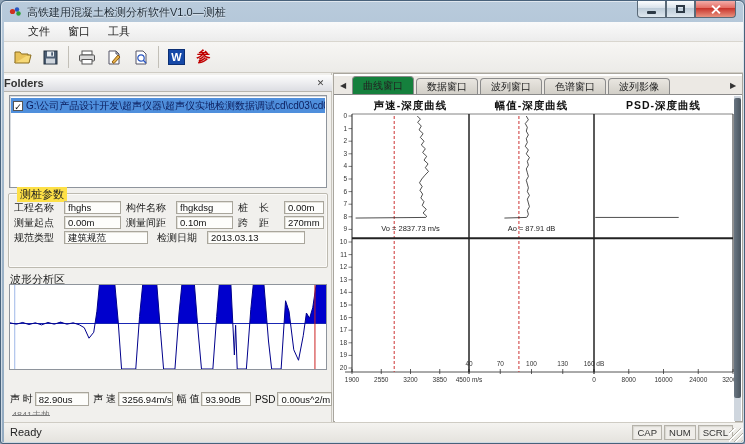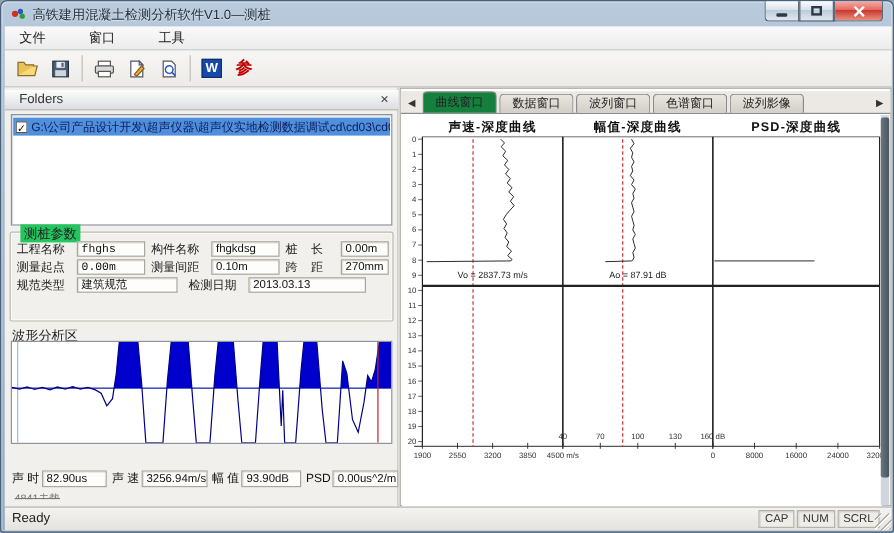--- a/index.html
+++ b/index.html
@@ -22,54 +22,54 @@
     background:linear-gradient(180deg,#f3aca8,#e46a60 45%,#c8352c 46%,#e8927f); }
   .glyph-min { width:9px; height:3px; background:#2d3a46; margin-top:6px; border-radius:1px; }
   .glyph-max { width:9px; height:8px; border:2px solid #2d3a46; background:transparent; }
   .glyph-close { position:relative; width:11px; height:11px; }
   .glyph-close::before,.glyph-close::after { content:""; position:absolute; left:5px; top:0; width:2px; height:11px; background:#fff; }
   .glyph-close::before { transform:rotate(45deg);} .glyph-close::after { transform:rotate(-45deg);}
 
   
   .menubar { position:absolute; left:3px; top:21px; width:739px; height:20px;
     background:linear-gradient(180deg,#fafafa,#ececec); border-bottom:1px solid #d9d6cf;
-    display:flex; align-items:flex-start; padding-left:4px; gap:20px; }
+    display:flex; align-items:flex-start; padding-left:16px; gap:2px; }
   .menu-item { font-size:11px; color:#222; padding:2px 8px; }
   .toolbar { position:absolute; left:3px; top:41px; width:739px; height:31px;
     background:linear-gradient(180deg,#f7f6f4,#ecebe8); border-bottom:1px solid #cfccc4;
     display:flex; align-items:center; padding-left:6px; }
   .tbtn { width:27px; height:25px; display:flex; align-items:center; justify-content:center; border:1px solid transparent; border-radius:2px; }
   .tsep { width:1px; height:22px; background:#c2bfb7; margin:0 4px; }
   .word-badge { width:17px; height:16px; background:#1649a8; color:#fff; font-weight:bold; font-size:11px; display:flex; align-items:center; justify-content:center; border:1px solid #0c2f74; }
   .ref-badge { color:#c00000; font-size:14px; font-weight:bold; }
 
   
   .client { position:absolute; left:3px; top:72px; width:739px; height:349px; background:#efeeeb; }
 
   
   .left-panel { position:absolute; left:0; top:0; width:328px; height:349px; background:#f1f0ed; border-right:1px solid #c8c5bd; }
   .folders-header { position:absolute; left:0; top:2px; width:328px; height:17px;
     background:linear-gradient(180deg,#fdfdfd,#dcdde2); border-bottom:1px solid #b7b5ae;
-    font-size:11px; color:#333; padding-left:12px; line-height:16px; }
+    font-size:11px; color:#333; padding-left:0; line-height:16px;font-weight:bold; }
   .folders-close { position:absolute; right:5px; top:2px; width:13px; height:13px; font-size:9px; color:#444; text-align:center; line-height:13px; }
   .folders-close::before { content:"✕"; }
   .folders-list { position:absolute; left:5px; top:22px; width:318px; height:93px; background:#fff; border:1px solid #8e949c; box-shadow:inset 1px 1px 0 #d7dbe0; overflow:hidden; }
   .folder-item { display:flex; align-items:center; height:15px; margin:2px 1px 0 1px; background:#4f8fdc; }
   .chk { width:10px; height:10px; background:#fff; border:1px solid #555; margin:0 3px 0 2px; font-size:9px; line-height:10px; text-align:center; color:#111; flex:0 0 auto; }
   .folder-item .label { font-size:10px; color:#0b1e5e; white-space:nowrap; overflow:hidden; }
 
   
   .groupbox { position:absolute; left:4px; top:120px; width:320px; height:75px;
     border:1px solid #bdbab0; box-shadow:inset 0 0 0 1px #fbfaf8; border-radius:2px; }
-  .groupbox-legend { position:absolute; left:8px; top:-7px; background:#22c55e; padding:0 3px; font-size:11px; color:#222; }
+  .groupbox-legend { position:absolute; left:8px; top:-7px; background:#fde047; padding:0 3px; font-size:11px; color:#222; }
   .p-grid { position:absolute; left:5px; top:7px; width:310px; display:flex; flex-direction:column; gap:2px; }
   .p-row { display:flex; align-items:center; height:13px; }
   .p-lab { font-size:10px; color:#222; white-space:pre; flex:0 0 auto; }
   .p-val { height:13px; border:1px solid #a9a69c; box-shadow:inset 1px 1px 0 #e4e2db; background:#fdfdfb; font-size:9.5px; color:#111; line-height:12px; padding-left:3px; white-space:nowrap; overflow:hidden; flex:0 0 auto; }
-  .w-lab1{width:50px;} .w-val1{width:57px; margin-right:5px;font-family:Liberation Mono, monospace;} .w-lab2{width:50px;} .w-val2{width:57px; margin-right:5px;} .w-lab3{width:46px;} .w-val3{width:40px;}
+  .w-lab1{width:50px;} .w-val1{width:57px; margin-right:5px;} .w-lab2{width:50px;} .w-val2{width:57px; margin-right:5px;} .w-lab3{width:46px;} .w-val3{width:40px;}
   .w-val4{width:84px; margin-right:9px;} .w-val5{width:98px;}
 
   
   .wave-label { position:absolute; left:6px; top:199px; font-size:11px; color:#222; }
   .wave-box { position:absolute; left:5px; top:211px; width:318px; height:86px; background:#fff; border:1px solid #8e949c; }
   .wave-box svg { width:100%; height:100%; display:block; }
 
   
   .ctrl-row { position:absolute; left:0px; top:302px; width:328px; height:14px; display:flex; align-items:center; font-size:10px; color:#111; }
   .cbox { width:9px; height:9px; border:1px solid #555; background:#fff; margin-right:3px; flex:0 0 auto;}

